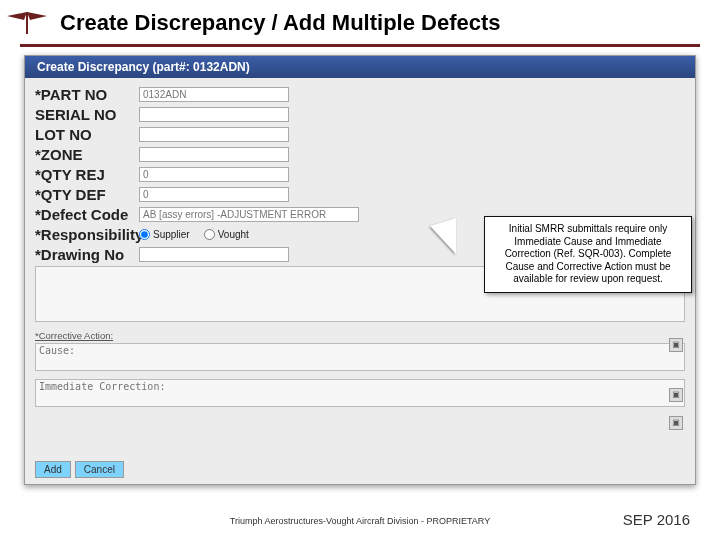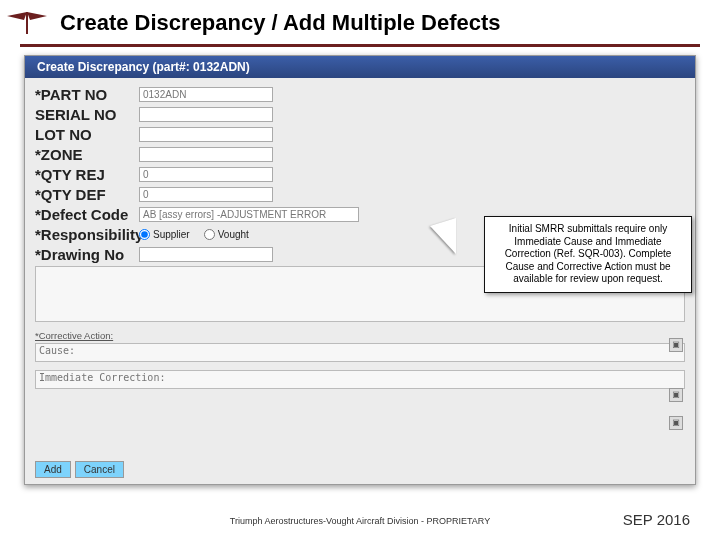--- a/index.html
+++ b/index.html
@@ -63,21 +63,21 @@
   }
   .lbl {
     width: 104px;
     font-weight: bold;
     font-size: 15px;
   }
   .fld {
     flex: 0 0 160px;
   }
   .fld input[type=text] {
-    width: 134px;
+    width: 150px;
     height: 15px;
     font-size: 10px;
     padding: 0 3px;
     background: #fff;
     border: 1px solid #aaa;
     color:#777;
   }
   .radios {
     font-size: 10px;
     display: flex;
@@ -103,21 +103,21 @@
     font-size:10px;
   }
   .section-lbl {
     font-size: 9.5px;
     color:#555;
     margin: 6px 0 2px 0;
     text-decoration: underline;
   }
   .causebox, .immbox {
     width: 100%;
-    height: 19px;
+    height: 28px;
     background:#f7f7f7;
     border:1px solid #bbb;
     resize:none;
     font-size:10px;
     color:#888;
     padding:1px 3px;
     overflow:hidden;
   }
   .scroll-handle {
     position:absolute;

